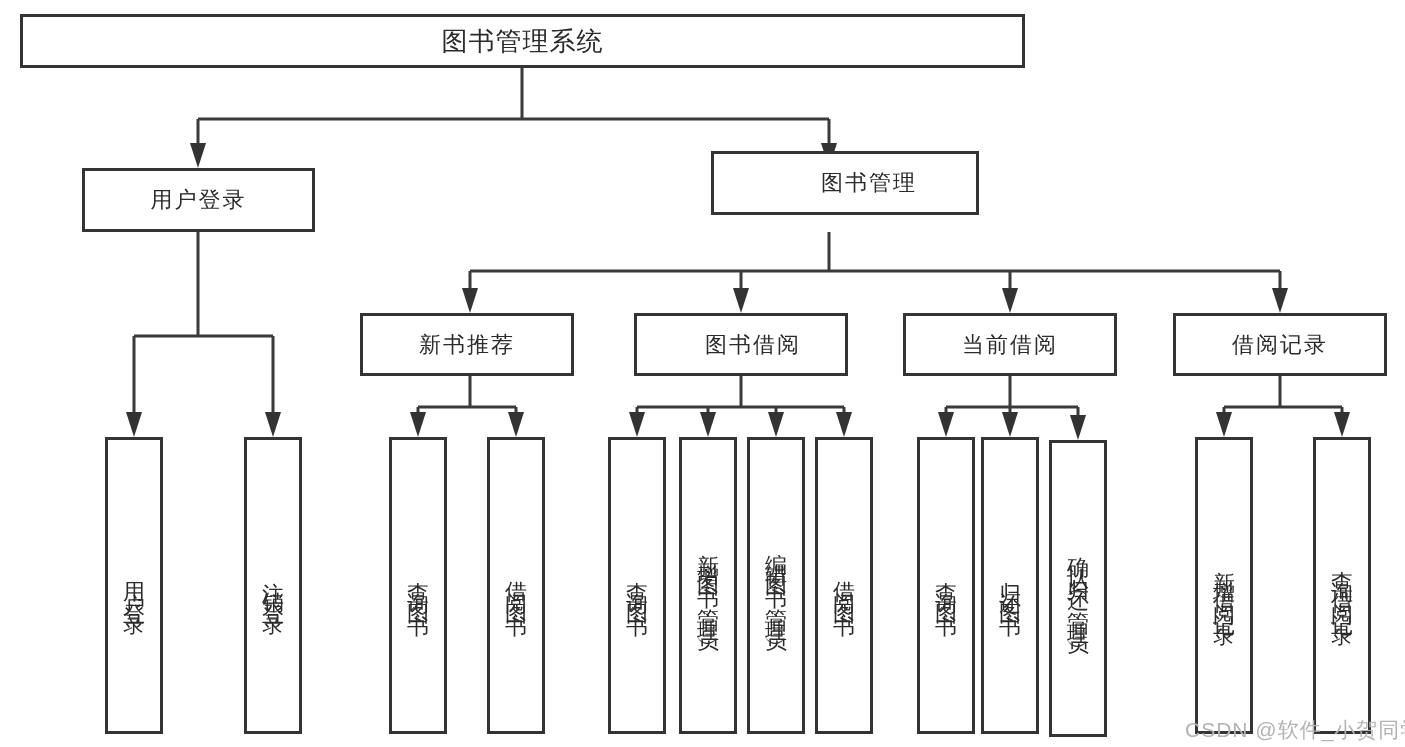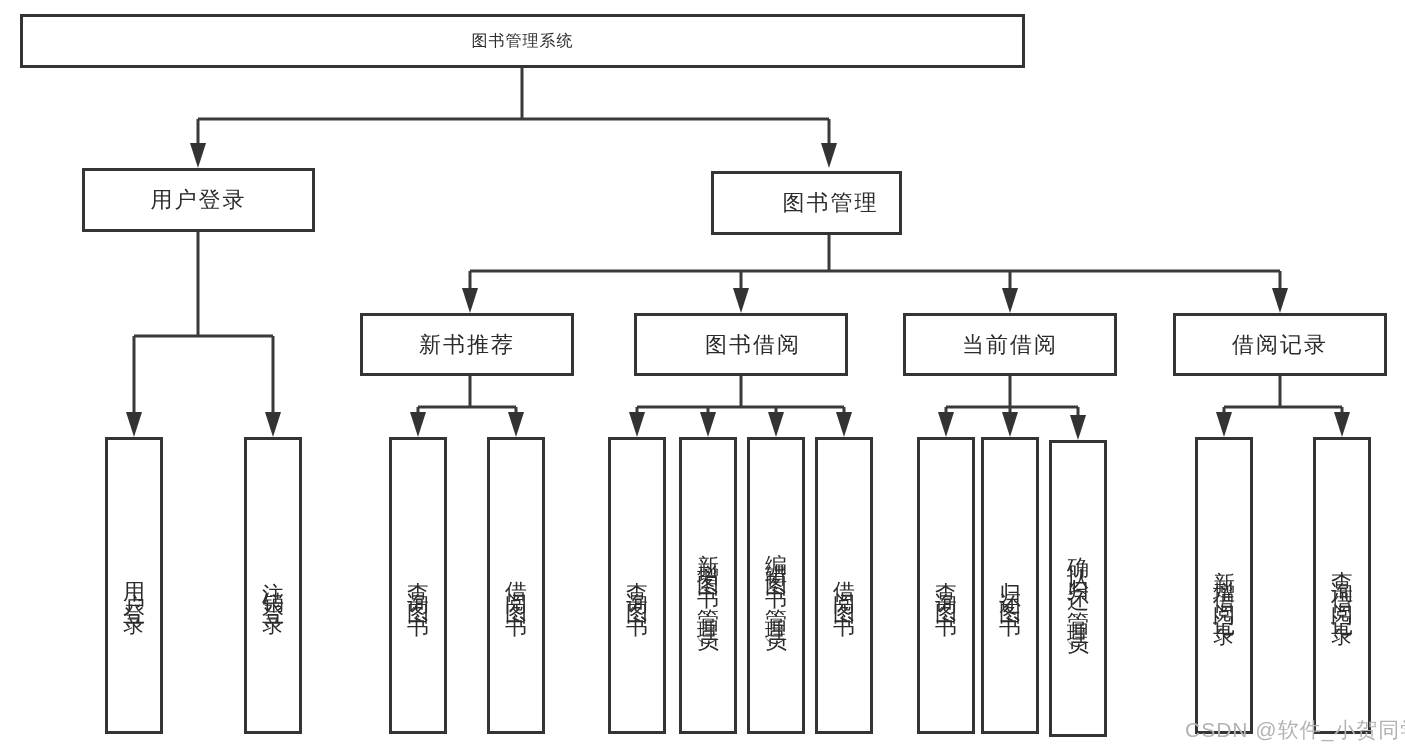--- a/index.html
+++ b/index.html
@@ -29,21 +29,21 @@
     align-items: center;
     justify-content: center;
     color: #2b2b2b;
   }
   .hbox {
     font-size: 22px;
     letter-spacing: 2px;
     white-space: nowrap;
   }
   .root-box {
-    font-size: 16px;
+    font-size: 26px;
     letter-spacing: 1px;
   }
   .vbox {
     top: 437px;
     width: 58px;
     height: 297px;
     writing-mode: vertical-rl;
     text-orientation: mixed;
     font-size: 22px;
     letter-spacing: 11px;
@@ -101,21 +101,21 @@
       <path d="M1002 412 L1018 412 L1010 437 Z"></path>
       <path d="M1070 415 L1086 415 L1078 440 Z"></path>
       <path d="M1216 412 L1232 412 L1224 437 Z"></path>
       <path d="M1334 412 L1350 412 L1342 437 Z"></path>
     </g>
   </svg>
 
   <div class="node hbox root-box" style="left:20px; top:14px; width:1005px; height:54px;">图书管理系统</div>
 
   <div class="node hbox" style="left:82px; top:168px; width:233px; height:64px;">用户登录</div>
-  <div class="node hbox" style="left:711px; top:171px; width:191px; height:64px;padding-left:48px;">图书管理</div>
+  <div class="node hbox" style="left:711px; top:151px; width:268px; height:64px;padding-left:48px;">图书管理</div>
 
   <div class="node hbox" style="left:360px; top:313px; width:214px; height:63px;">新书推荐</div>
   <div class="node hbox" style="left:634px; top:313px; width:214px; height:63px;padding-left:24px;">图书借阅</div>
   <div class="node hbox" style="left:903px; top:313px; width:214px; height:63px;">当前借阅</div>
   <div class="node hbox" style="left:1173px; top:313px; width:214px; height:63px;">借阅记录</div>
 
   <div class="node vbox" style="left:105px;">用户登录</div>
   <div class="node vbox" style="left:244px;">注销登录</div>
 
   <div class="node vbox" style="left:389px;">查询图书</div>

